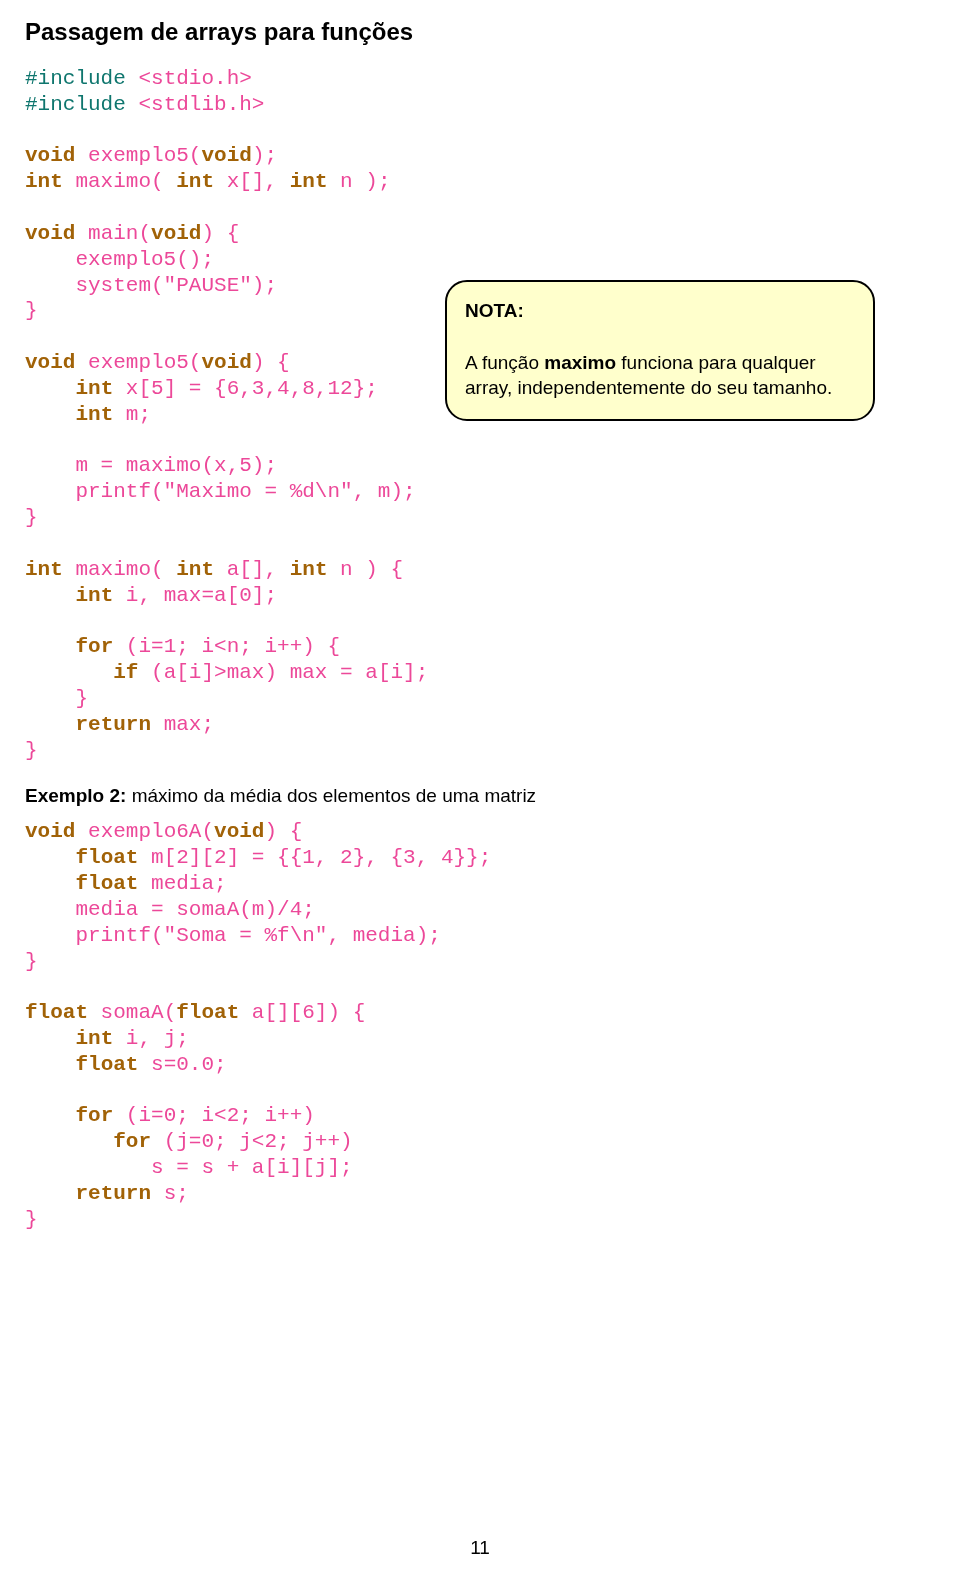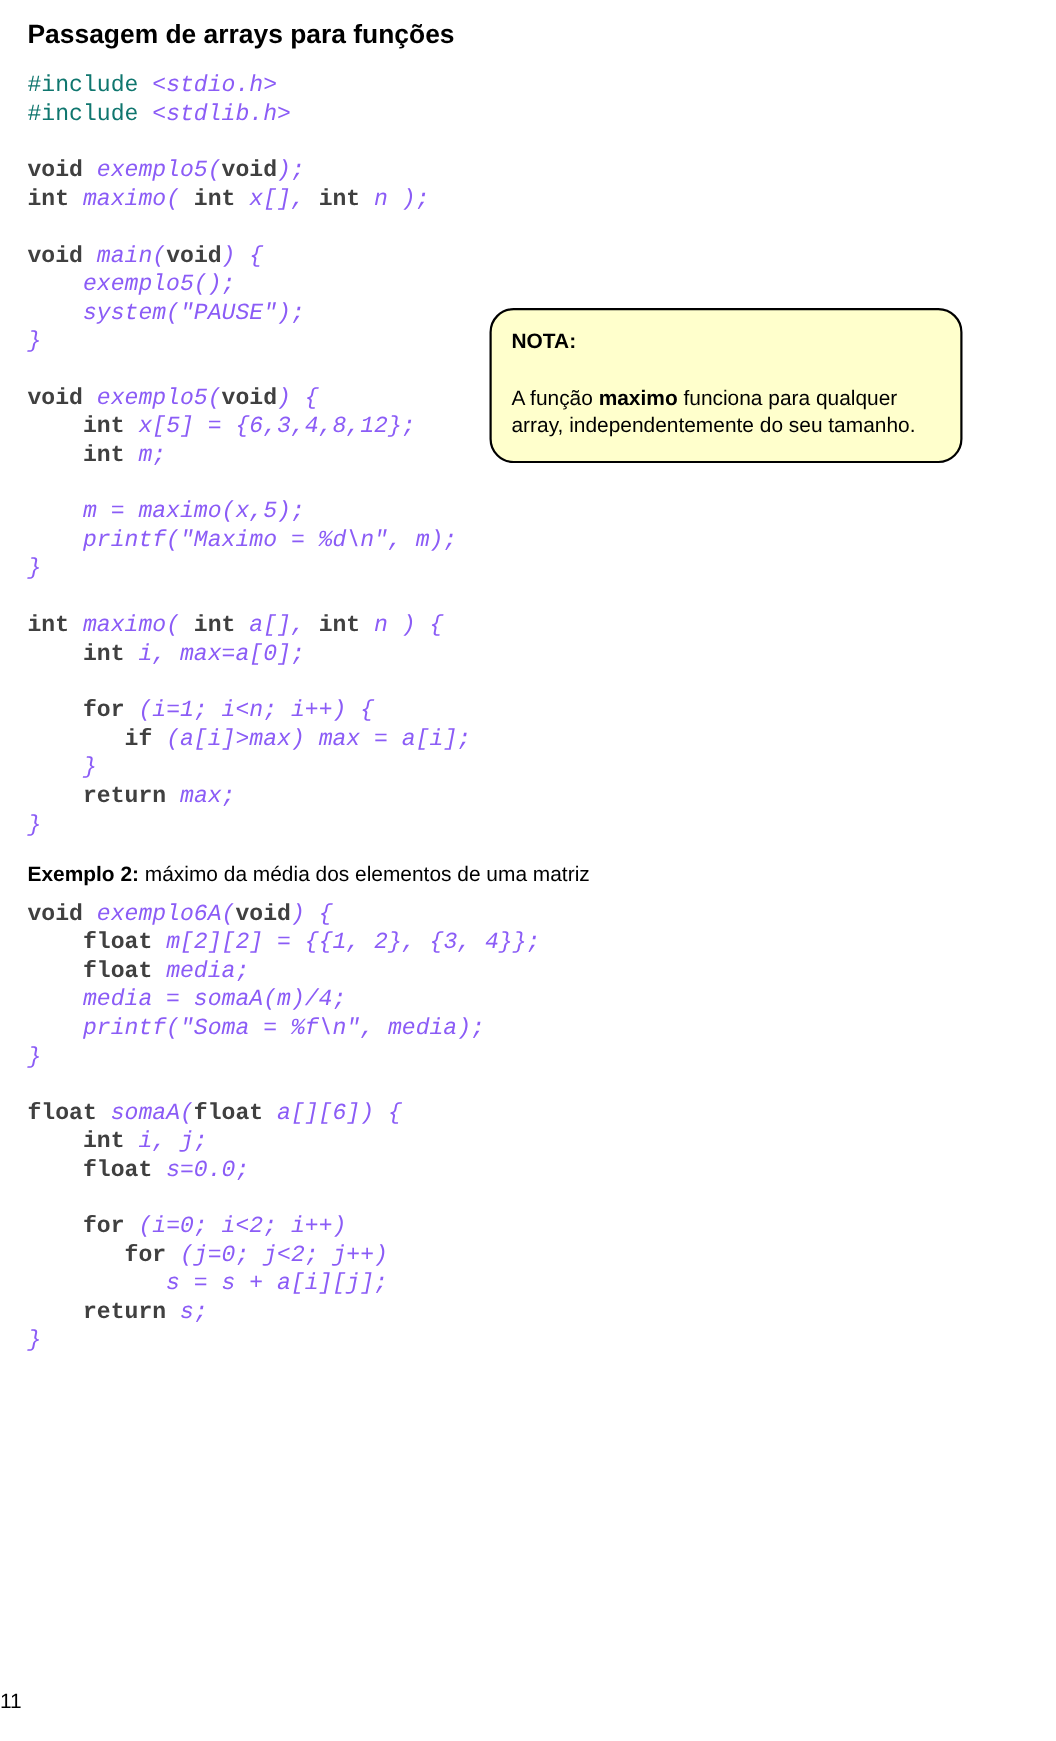--- a/index.html
+++ b/index.html
@@ -31,23 +31,23 @@
     font-weight: bold;
   }
   .code {
     font-family: "Courier New", Courier, monospace;
     font-size: 21px;
     line-height: 1.23;
     white-space: pre;
     color: #555;
     margin: 0 0 22px 0;
   }
-  .code .kw { font-weight: bold; color: #404040; }
+  .code .kw { font-weight: bold; color: #a16207; }
   .code .blk { color: #0f766e; margin-top: 33px; }
-  .code .gr { color: #8b5cf6; font-style: italic; }
+  .code .gr { color: #ec4899; }
   .note-box {
     position: absolute;
     top: 280px;
     left: 445px;
     width: 430px;
     background: #ffffcc;
     border: 2px solid #000;
     border-radius: 22px;
     padding: 16px 18px 18px 18px;
     box-sizing: border-box;
@@ -57,20 +57,21 @@
   .note-title {
     font-weight: bold;
     margin-bottom: 26px;
   }
   .note-text .bold { font-weight: bold; }
   .page-number {
     position: absolute;
     bottom: 24px;
     width: 100%;
     left: 0;
+    text-align: center;
     font-size: 19px;
   }
 </style>
 </head>
 <body>
 
 <div class="page">
 
   <h1 class="heading">Passagem de arrays para funções</h1>
 

